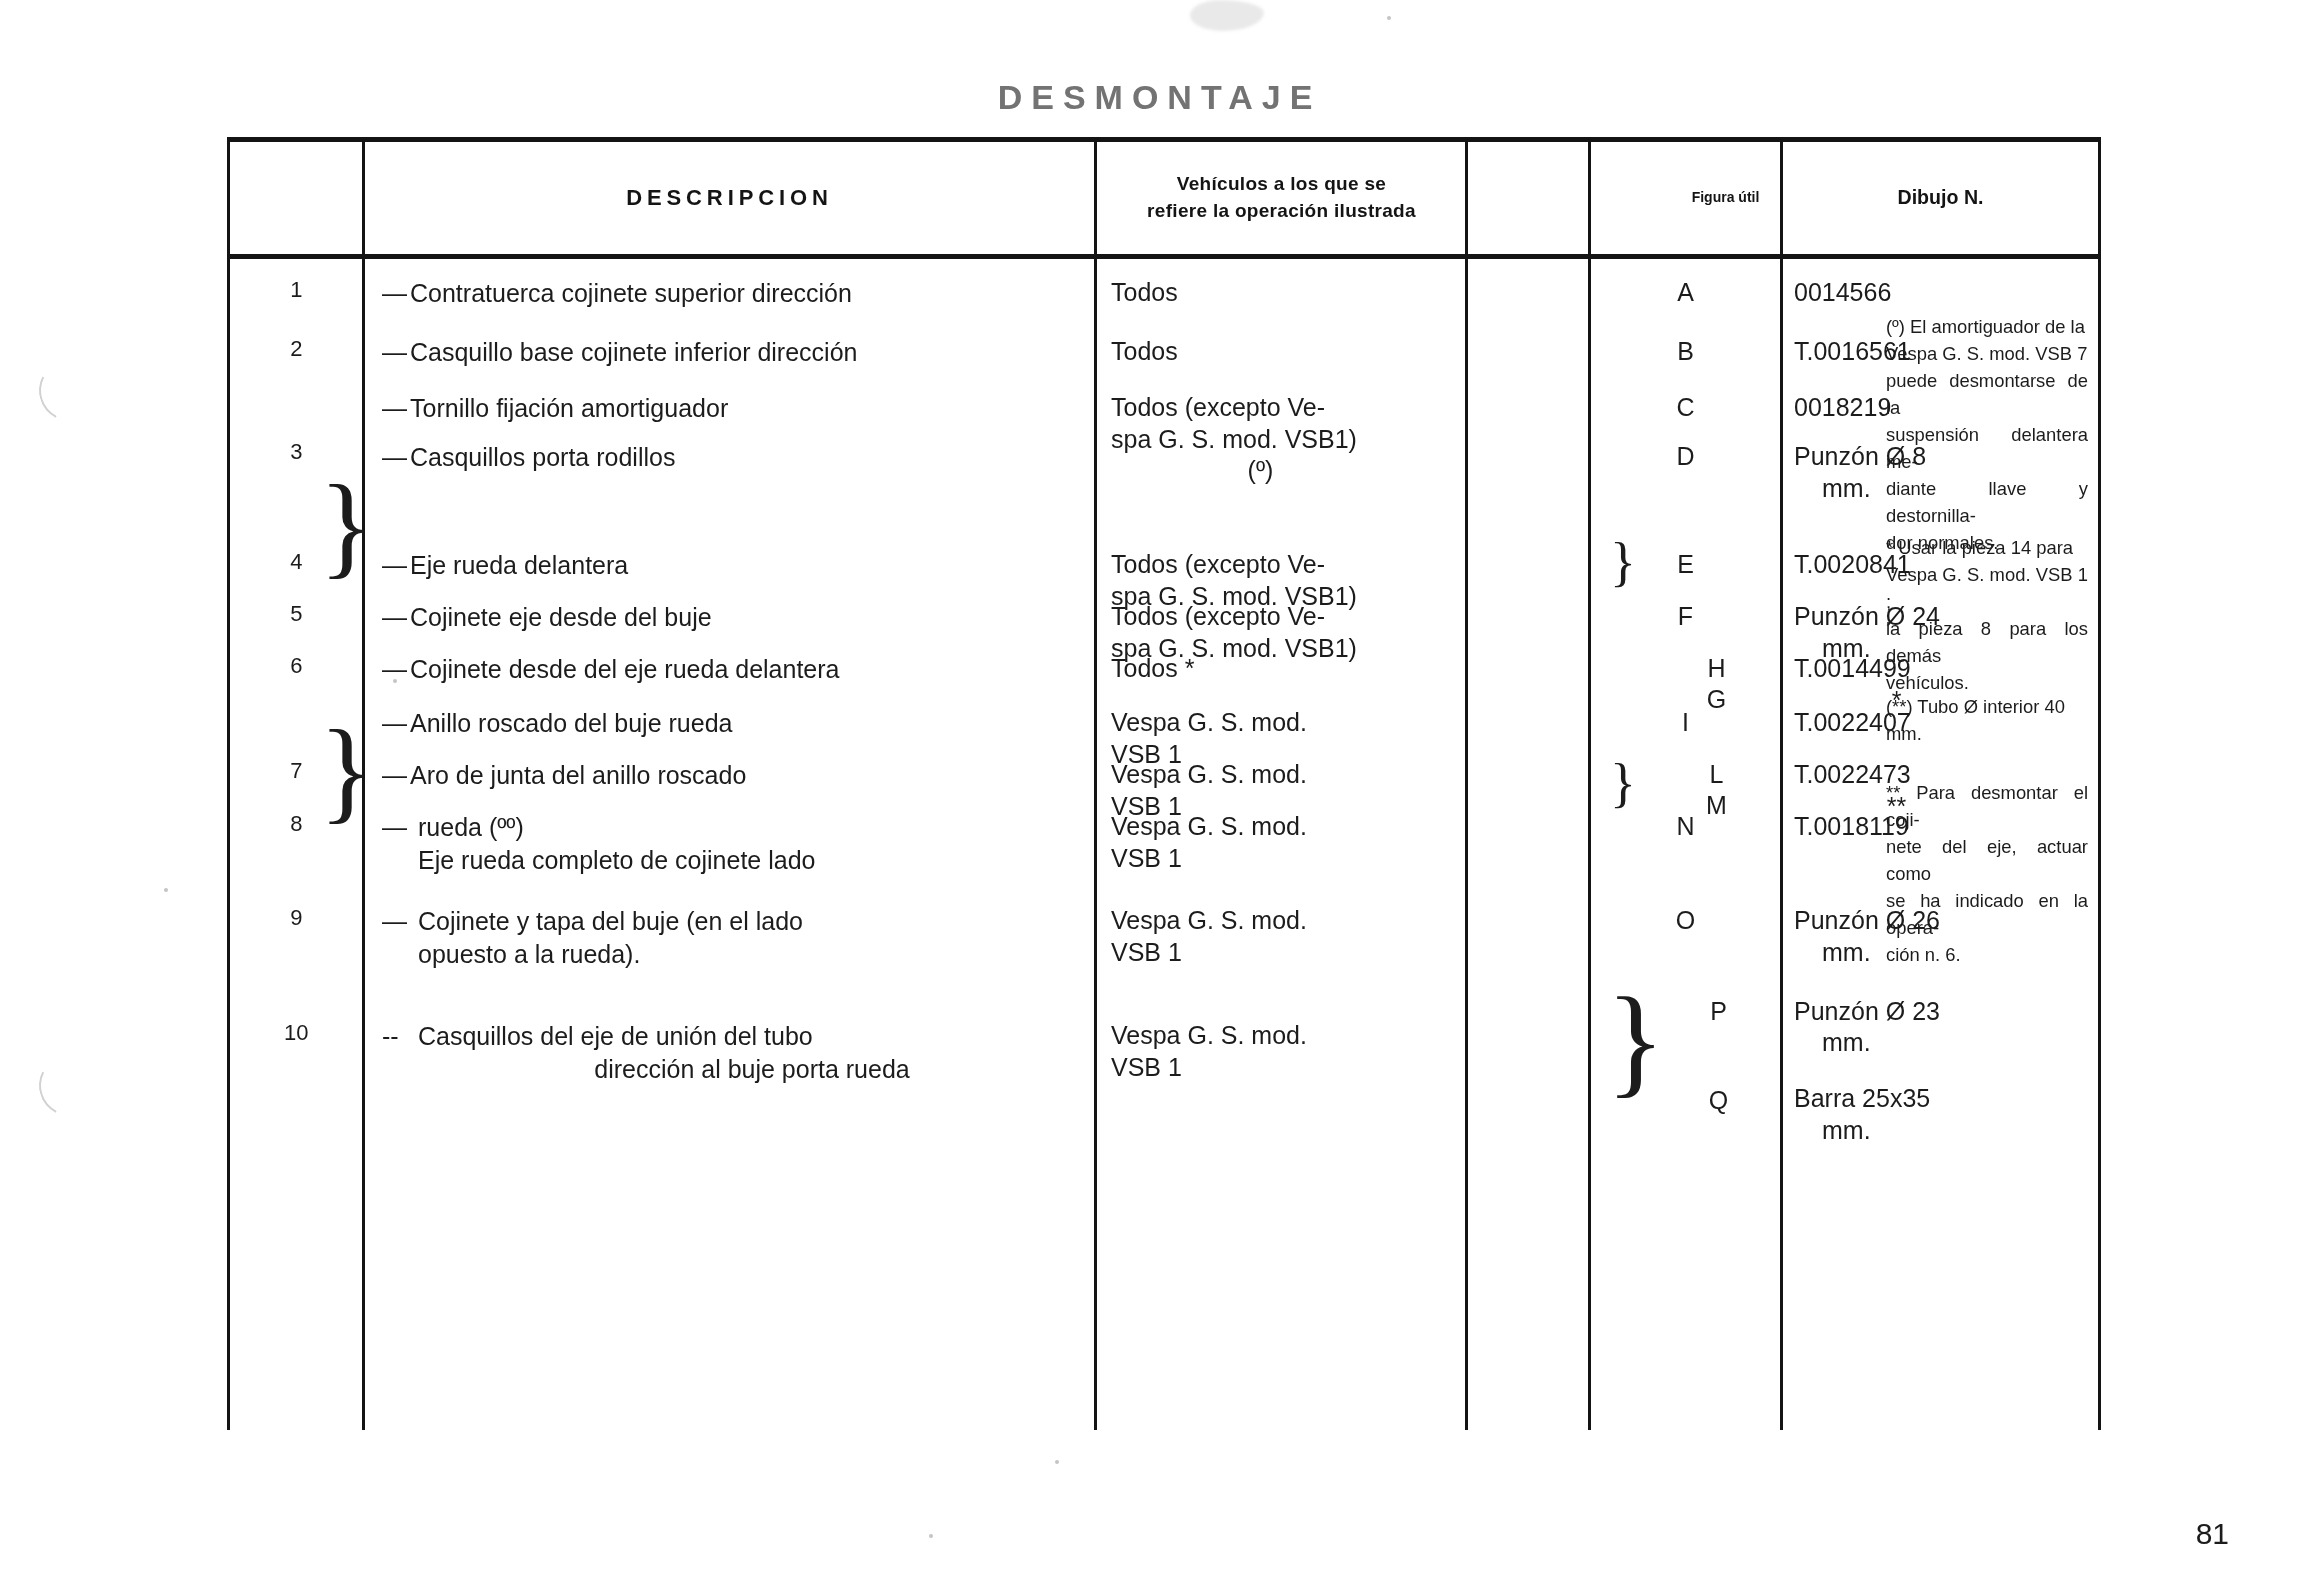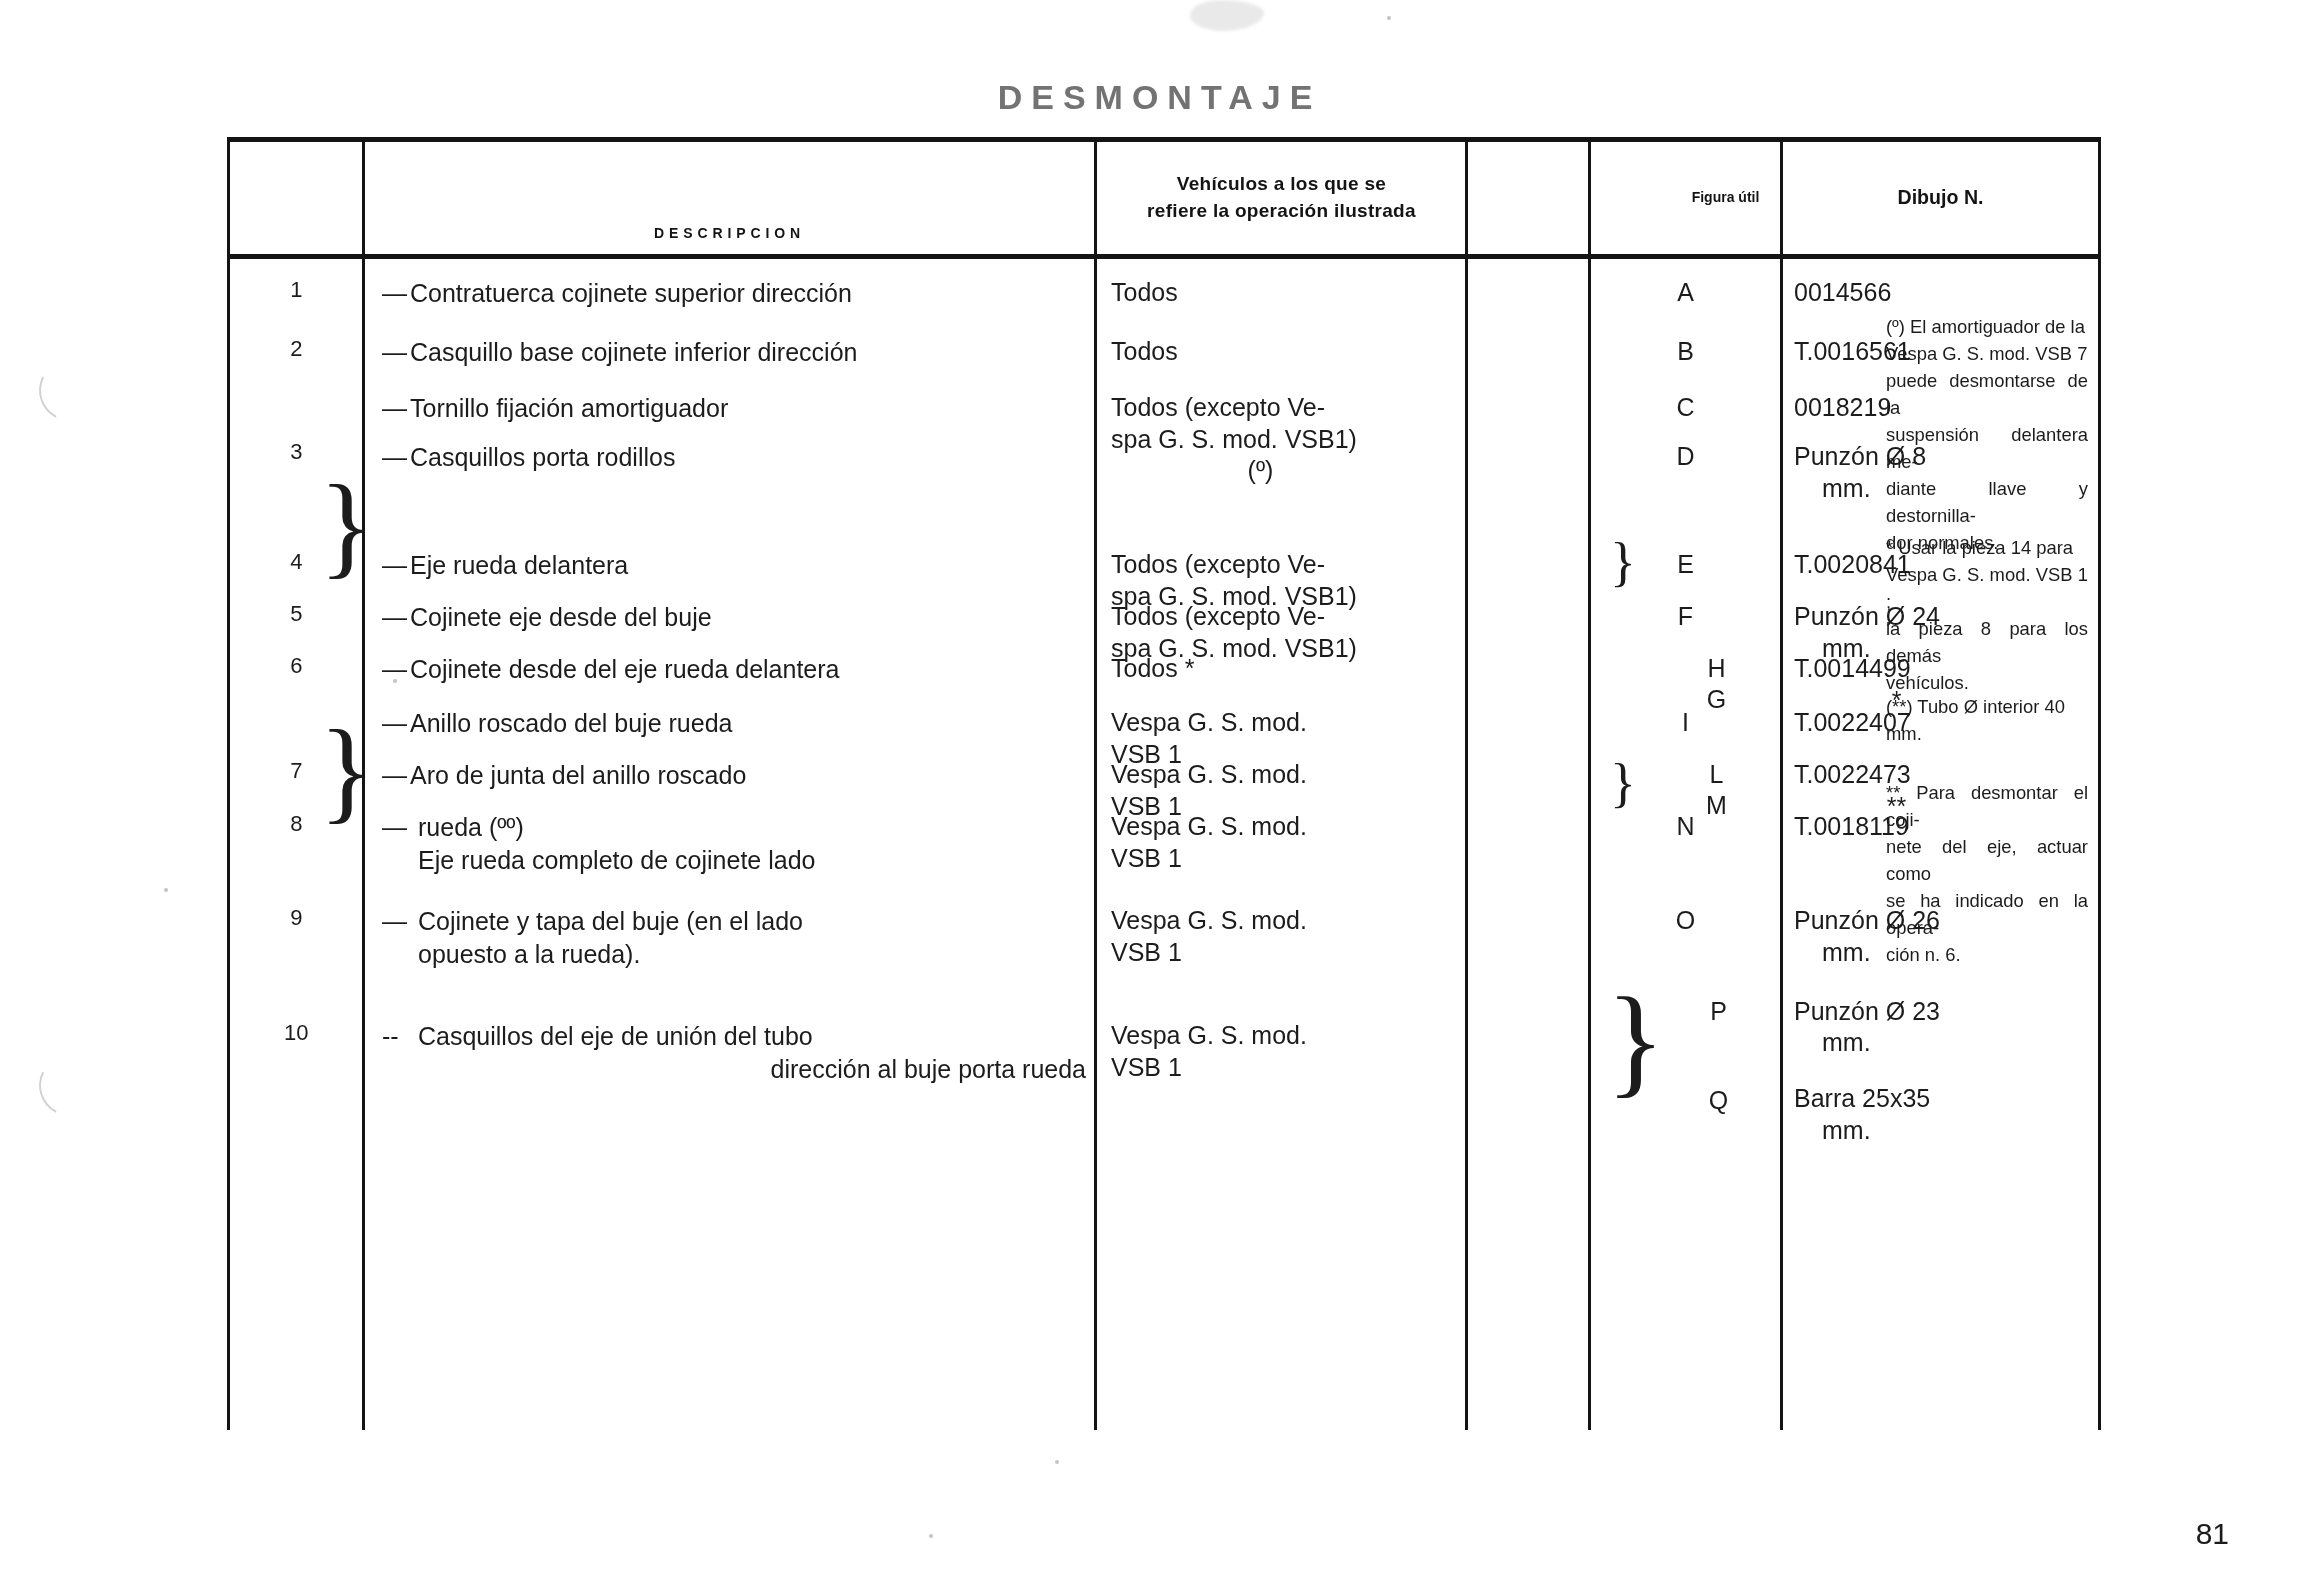--- a/index.html
+++ b/index.html
@@ -110,21 +110,21 @@
     justify-content: center;
     text-align: center;
     font-weight: 700;
     color: #141414;
     line-height: 1.42;
   }
   .h-op      { left: 3.3px;    width: 132px; font-size: 19px; letter-spacing: 0.2px; }
   .h-op .l1  { font-size: 20.5px; }
   .h-op .l2  { font-size: 20.5px; }
   .h-op .l3  { font-size: 16.4px; font-weight: 600; }
-  .h-desc    { left: 138px;  width: 729px;  font-size: 14px; letter-spacing: 4.9px; margin-top: 36px; }
+  .h-desc    { left: 138px;  width: 729px;  font-size: 22px; letter-spacing: 4.9px; }
   .h-vehicles{ left: 871px; width: 367px;  font-size: 19px; letter-spacing: 0.3px; }
 
   .h-fig-col   { left: 1404px; width: 189px; font-size: 14px; }
   .h-draw-col  { left: 1556px; width: 315px; font-size: 19.6px; }
 
   
   .body-area {
     position: absolute;
     left: 0;
     top: 122px;
@@ -427,21 +427,21 @@
         <span class="ind">mm.</span>
       </div>
     </div>
 
     <div class="brace tall" style="left:1379px; top:720px; font-size:123px;">}</div>
     <div class="row" style="top:761px">
       <div class="c-op">10</div>
       <div class="c-desc justify">
         <span class="dash">--</span>
         <span class="txt">Casquillos del eje de unión del tubo</span>
-        <span class="txt" style="text-align:right">dirección al buje porta rueda</span>
+        <span class="txt" style="text-align:center">dirección al buje porta rueda</span>
       </div>
       <div class="c-veh justify">
         <span>Vespa G. S. mod.</span>
         <span class="last">VSB 1</span>
       </div>
       <div class="c-fig" style="padding-left:33px; top:-24.5px; position:absolute">
         <span style="display:block">P</span>
         <span style="display:block; margin-top:59px">Q</span>
       </div>
       <div class="c-draw" style="top:-24.5px; position:absolute">

